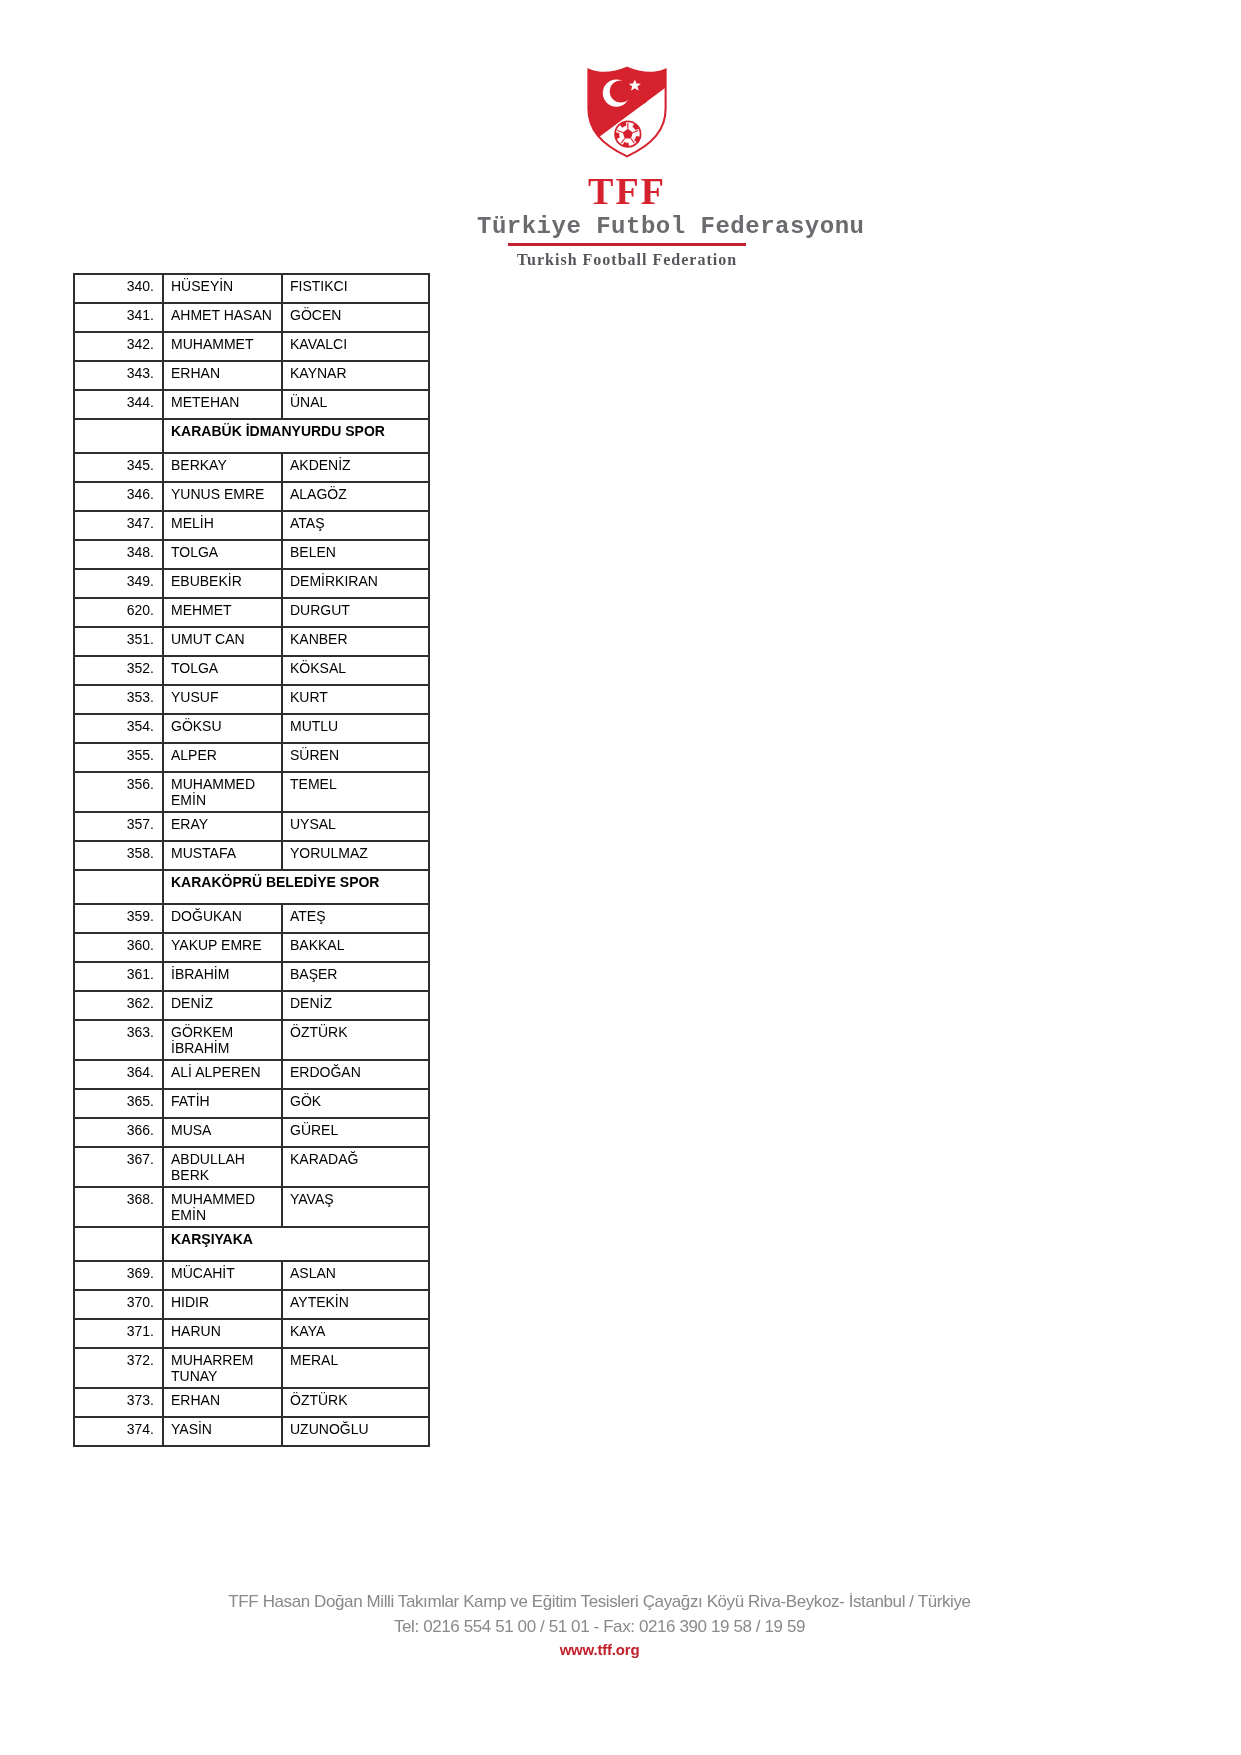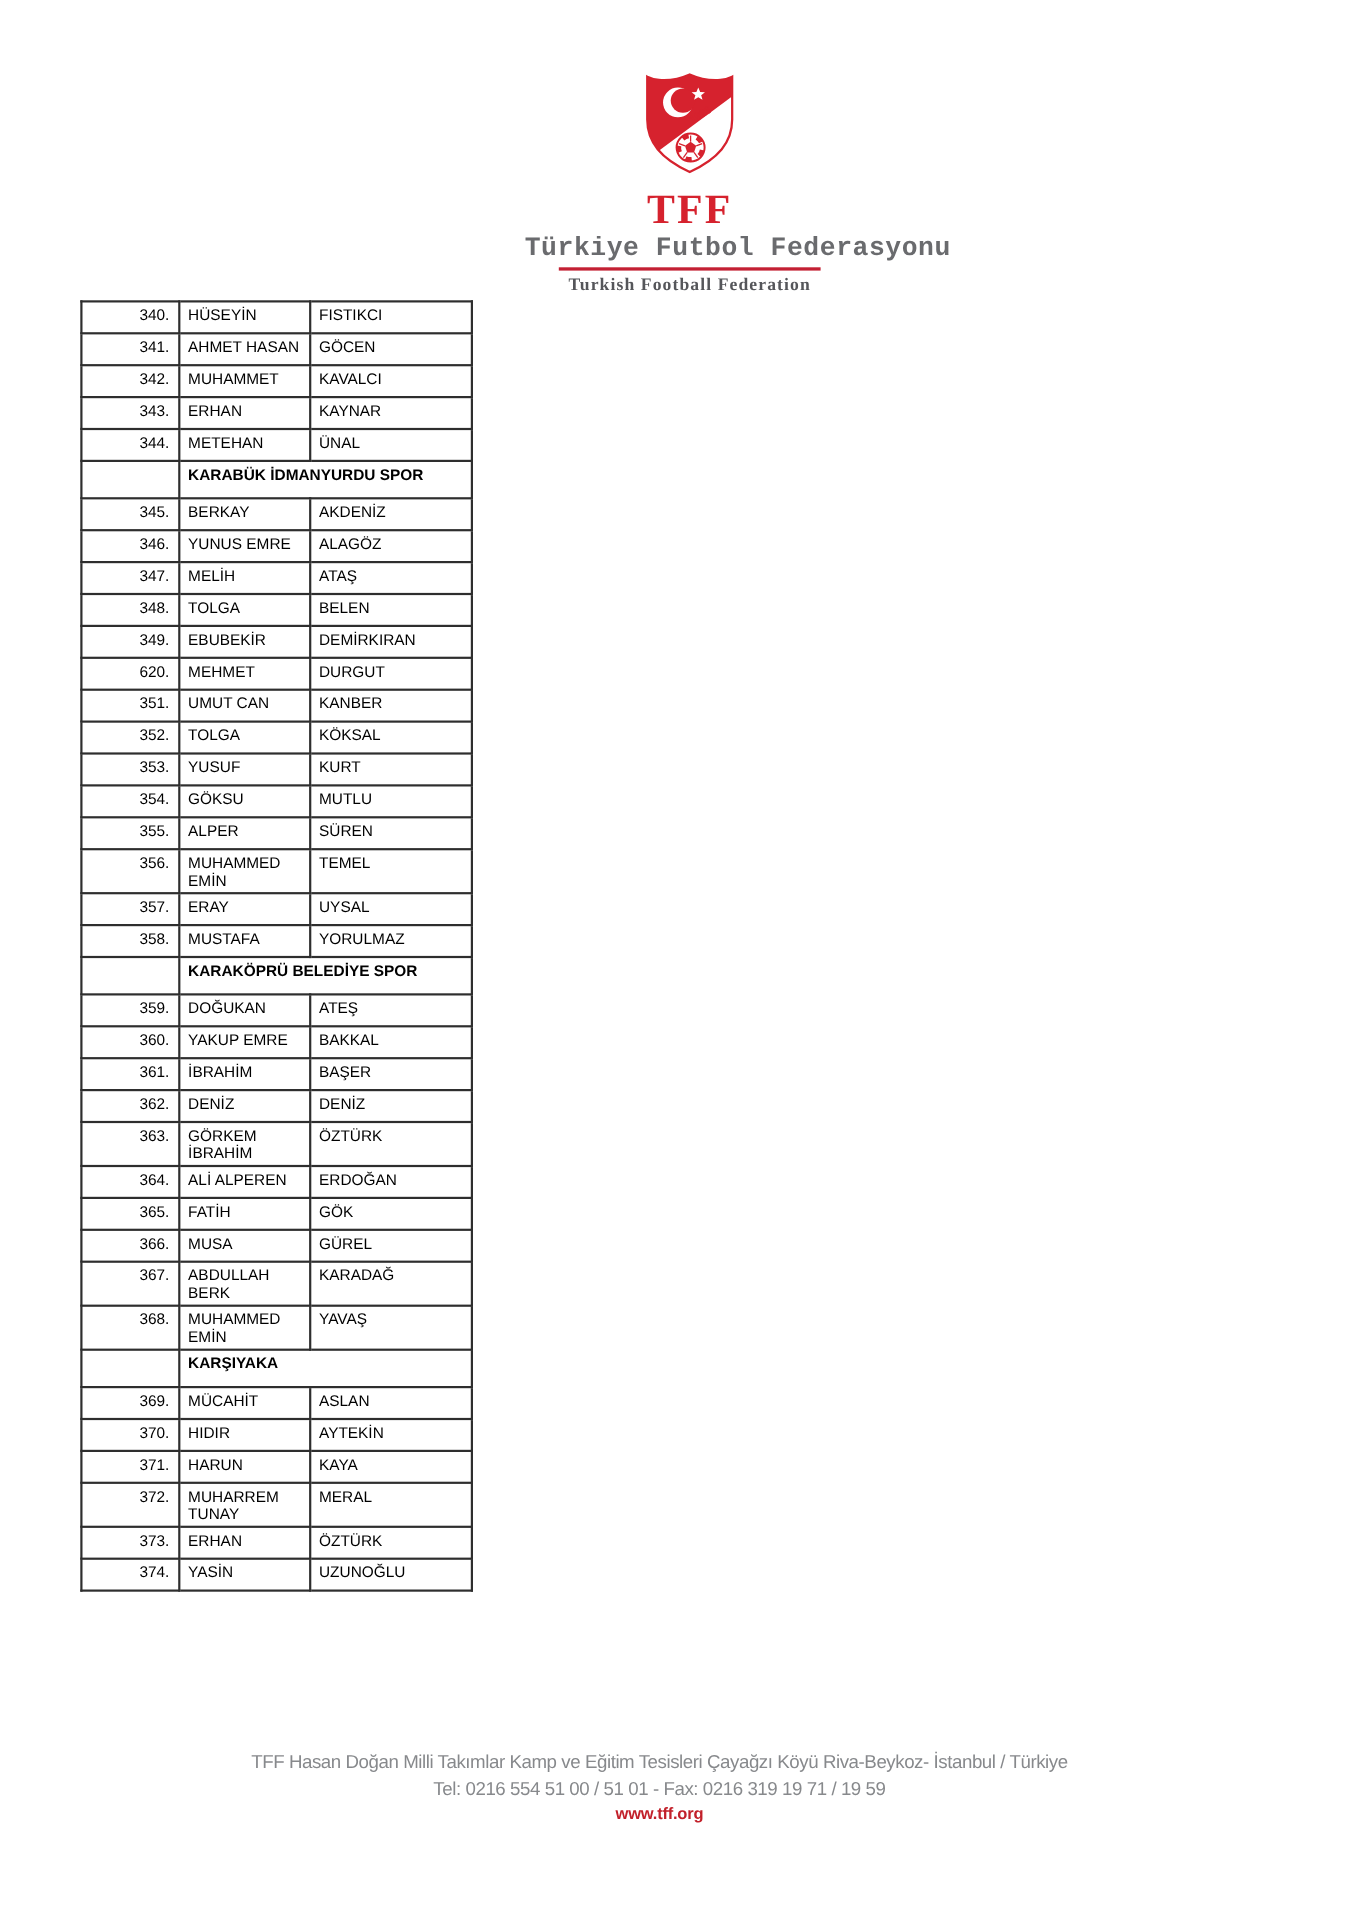--- a/index.html
+++ b/index.html
@@ -290,15 +290,15 @@
       <tr class="player-row">
         <td class="cell-no">374.</td>
         <td class="cell-first">YASİN</td>
         <td class="cell-last">UZUNOĞLU</td>
       </tr>
     </tbody>
 </table>
 
 <div class="footer">
   <div class="footer-line">TFF Hasan Doğan Milli Takımlar Kamp ve Eğitim Tesisleri Çayağzı Köyü Riva-Beykoz- İstanbul / Türkiye</div>
-  <div class="footer-line">Tel: 0216 554 51 00 / 51 01 - Fax: 0216 319 19 71 / 19 59</div>
+  <div class="footer-line">Tel: 0216 554 51 00 / 51 01 - Fax: 0216 390 19 58 / 19 59</div>
   <div class="footer-web">www.tff.org</div>
 </div>
 
 </body></html>

